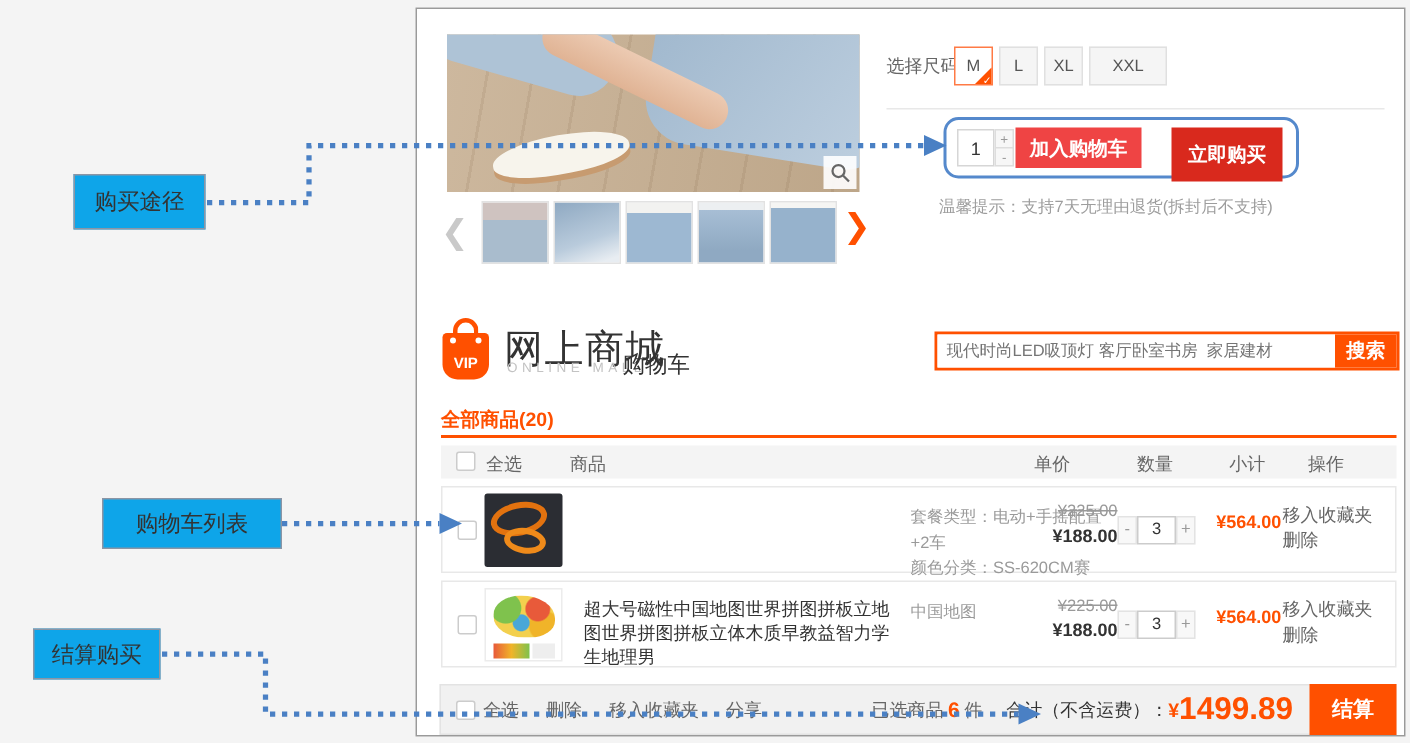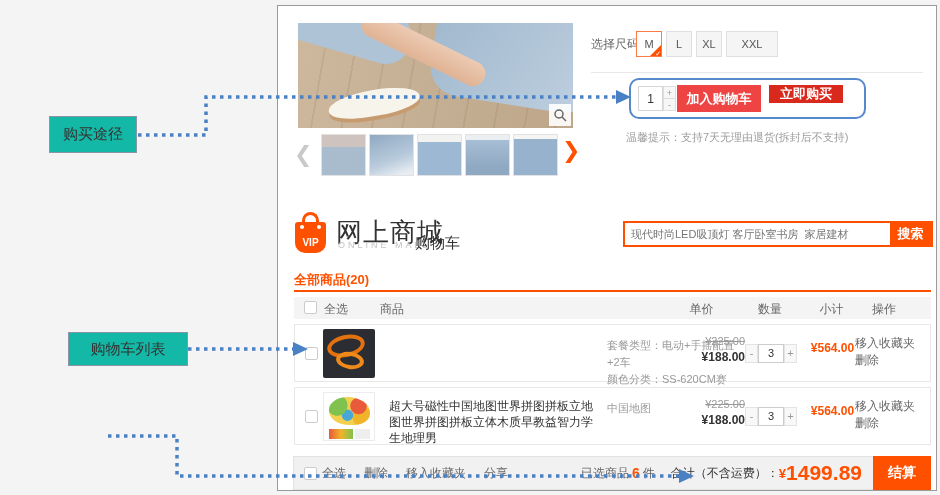--- a/index.html
+++ b/index.html
@@ -1,21 +1,21 @@
 <!DOCTYPE html>
 <html><head>
 <meta charset="utf-8">
 <style>
   * { margin:0; padding:0; box-sizing:border-box; }
   body { background:#e9e9e9; font-family:"Liberation Sans","DejaVu Sans",sans-serif; }
   .canvas { position:relative; width:940px; height:495px; background:#f4f4f4; overflow:hidden; }
 
   
   .arrow-svg { position:absolute; left:0; top:0; z-index:40; pointer-events:none; }
-  .ann-box { position:absolute; background:#14b8a6; border:1px solid #8b95a5; color:#333;
+  .ann-box { position:absolute; background:#0ea5e9; border:1px solid #8b95a5; color:#333;
              font-size:15px; display:flex; align-items:center; justify-content:center; z-index:41; }
 
   
   .panel { position:absolute; left:277px; top:5px; width:660px; height:486px;
            background:#fff; border:1px solid #9a9a9a; }
   .abs { position:absolute; }
 
   
   .main-img { left:20px; top:17px; width:275px; height:105px; overflow:hidden; background:
       repeating-linear-gradient(100deg, rgba(120,90,60,.12) 0 2px, transparent 2px 30px),
@@ -50,21 +50,21 @@
       border-left:11px solid transparent; border-bottom:11px solid #ff5000; }
   .size-btn.sel .chk { position:absolute; right:0; bottom:-2px; color:#fff; font-size:7px; z-index:2; }
   .divider { left:313px; top:66px; width:332px; height:1px; background:#e8e8e8; }
   .buy-rect { left:351px; top:72px; width:237px; height:41px; border:2px solid #5589cc; border-radius:10px; }
   .qty-input { left:360px; top:80px; width:25px; height:25px; border:1px solid #d6d6d6; text-align:center;
       font-size:12px; color:#333; }
   .qty-btn { left:385px; width:13px; height:13px; background:#f7f7f7; border:1px solid #ddd;
       font-size:9px; color:#999; display:flex; align-items:center; justify-content:center; cursor:pointer; }
   .btn { border:none; color:#fff; font-weight:bold; font-size:13px; cursor:pointer; }
   .btn-add { left:399px; top:79px; width:84px; height:27px; background:#ef4444; }
-  .btn-buy { left:491px; top:79px; width:74px; height:18px; background:#d9291d; }
+  .btn-buy { left:503px; top:79px; width:74px; height:36px; background:#d9291d; }
   .tip { left:348px; top:124px; font-size:11px; color:#9d9d9d; }
 
   
   .bag { left:17px; top:206px; width:31px; height:42px; cursor:pointer; }
   .bag-handle { position:absolute; left:7px; top:0; width:17px; height:14px;
       border:3px solid #ff5000; border-bottom:none; border-radius:9px 9px 0 0; }
   .bag-body { position:absolute; left:0; top:10px; width:31px; height:31px; background:#ff5000;
       border-radius:3px 3px 10px 10px; color:#fff; font-size:10px; font-weight:bold;
       display:flex; align-items:flex-end; justify-content:center; padding-bottom:5px; }
   .bag-dot { position:absolute; top:13px; width:4px; height:4px; border-radius:50%; background:#fff; }
@@ -131,20 +131,21 @@
   .btn-checkout { position:absolute; right:-1px; top:-1px; width:58px; height:34px; background:#ff5000;
       color:#fff; border:none; font-size:14px; font-weight:bold; cursor:pointer; }
 </style>
 </head>
 <body>
 
 <div class="canvas">
 
   <div class="ann-box" style="left:49px; top:116px; width:88px; height:37px;">购买途径</div>
   <div class="ann-box" style="left:68px; top:332px; width:120px; height:34px;">购物车列表</div>
+  <div class="ann-box" style="left:22px; top:419px; width:85px; height:34px;">结算购买</div>
 
   <svg class="arrow-svg" width="940" height="495">
     <polyline points="138,135 206,135 206,97 616,97" fill="none" stroke="#4a80c4" stroke-width="3.5" stroke-dasharray="3.5 4.5"></polyline>
     <polygon points="616,90 631,97 616,104" fill="#4a80c4"></polygon>
     <polyline points="172,349 293,349" fill="none" stroke="#4a80c4" stroke-width="3.5" stroke-dasharray="3.5 4.5"></polyline>
     <polygon points="293,342 308,349 293,356" fill="#4a80c4"></polygon>
     <polyline points="108,436 177,436 177,476 679,476" fill="none" stroke="#4a80c4" stroke-width="3.5" stroke-dasharray="3.5 4.5"></polyline>
     <polygon points="679,469 694,476 679,483" fill="#4a80c4"></polygon>
   </svg>
 

